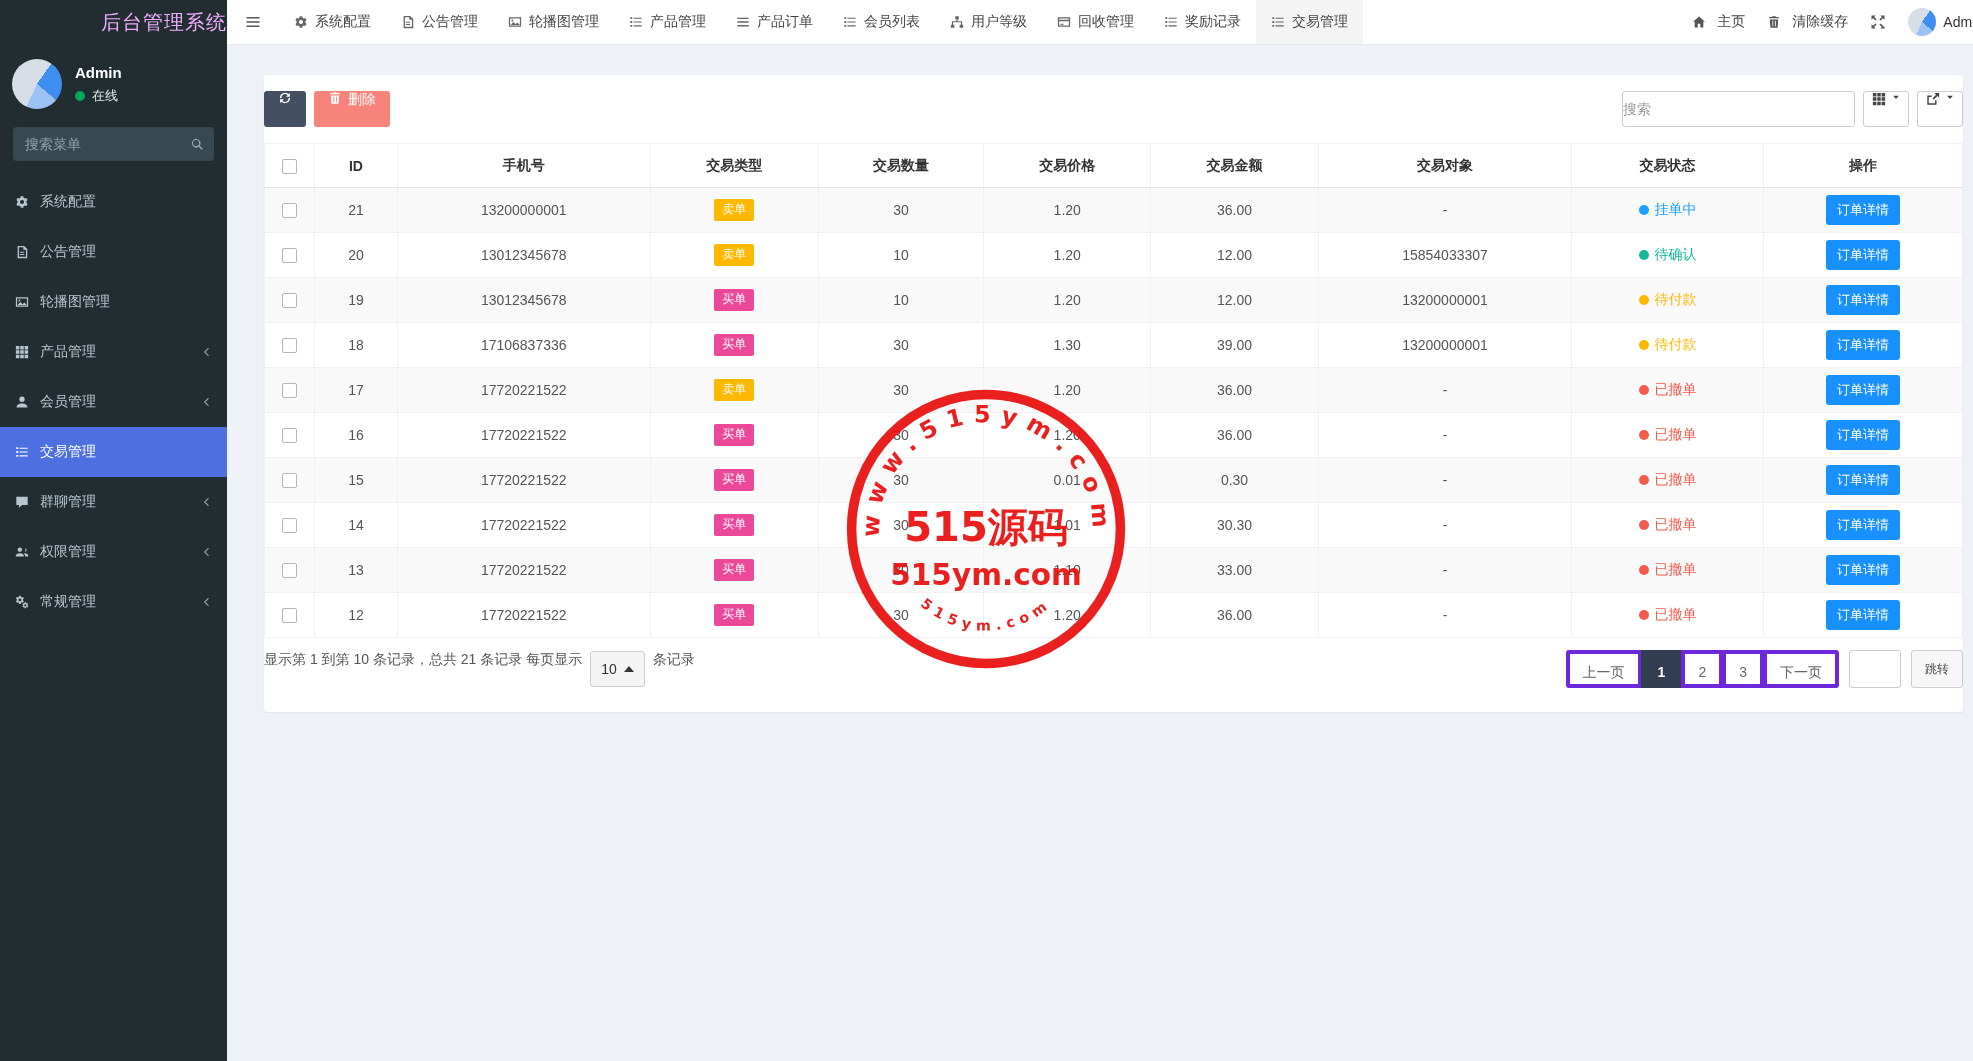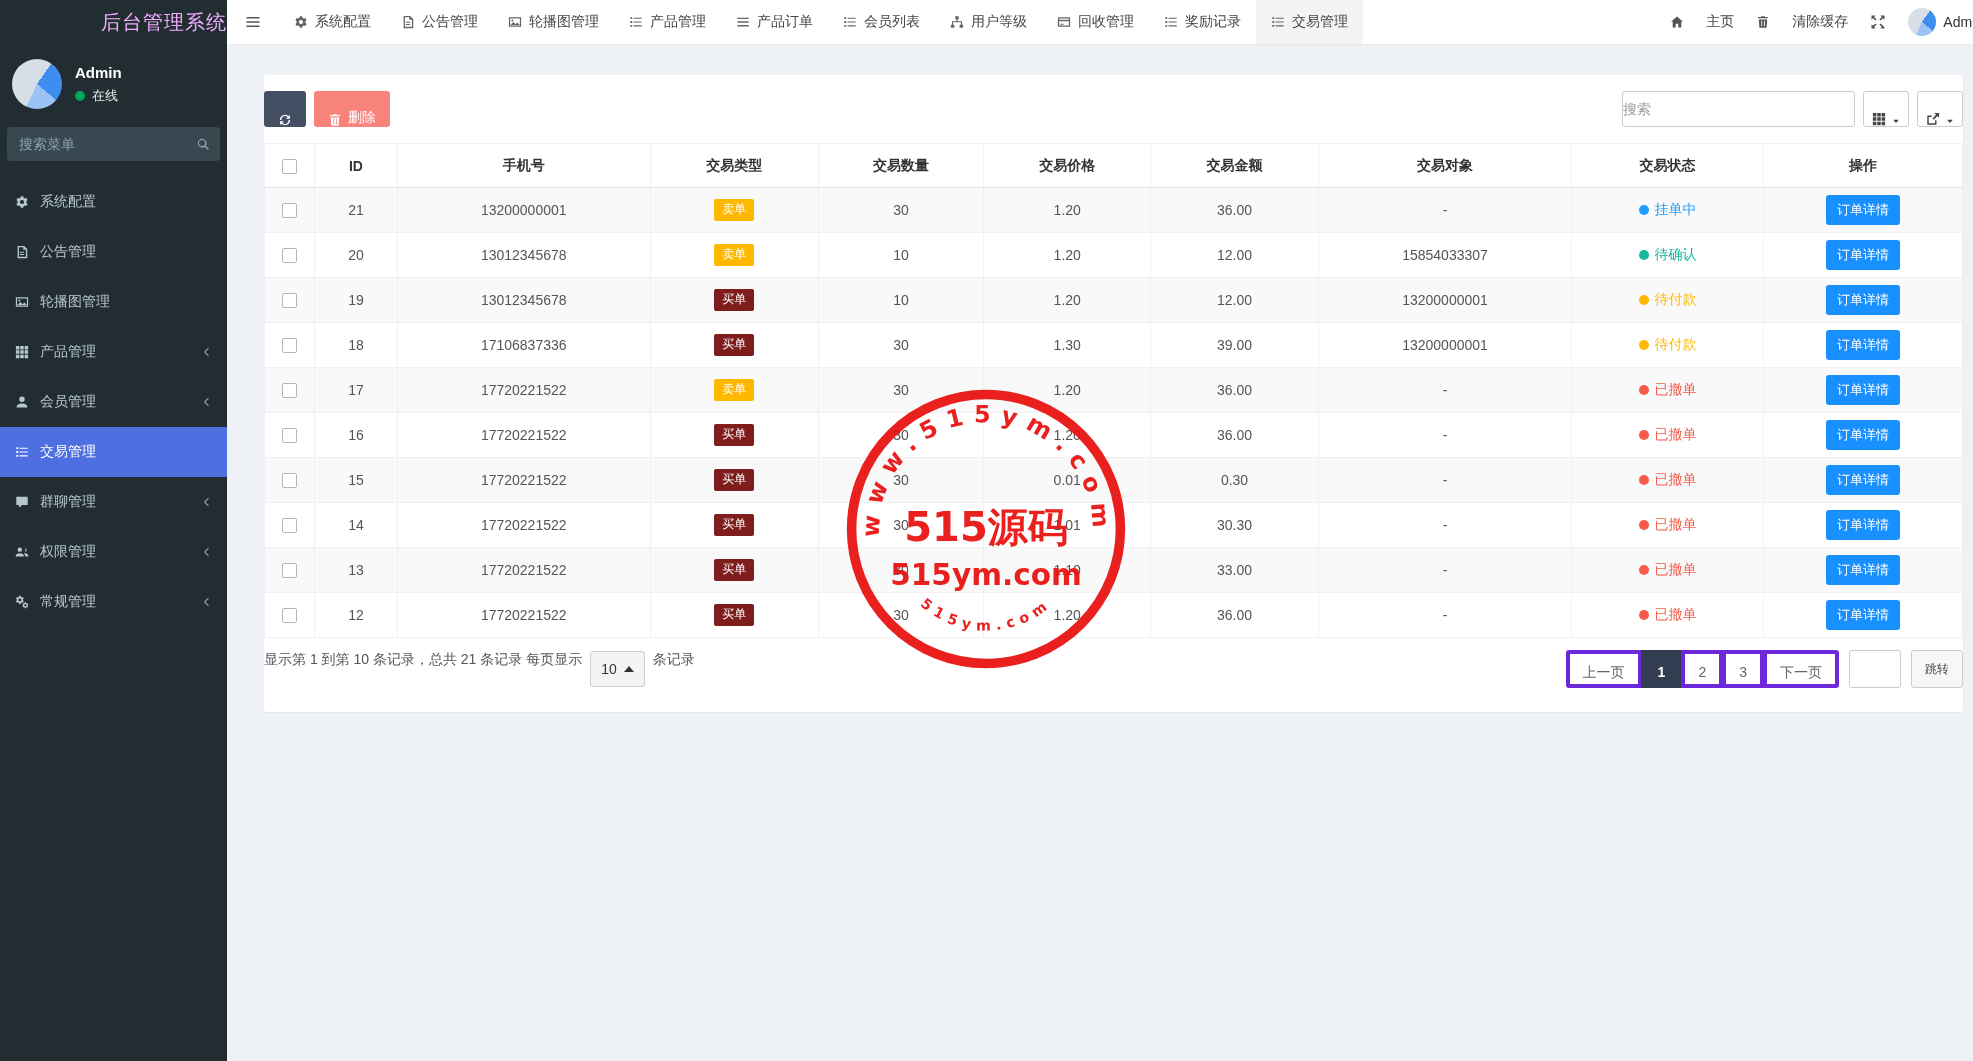--- a/index.html
+++ b/index.html
@@ -10,65 +10,65 @@
 
   
   .sidebar{width:227px;flex:none;background:#222d32;color:#b8c7ce;display:flex;flex-direction:column}
   .logo{height:45px;line-height:45px;text-align:right;color:#f0abfc;font-size:20px;font-weight:400;letter-spacing:1px;cursor:pointer}
   .user-panel{display:flex;align-items:center;gap:13px;padding:14px 12px 12px}
   .avatar{width:50px;height:50px;border-radius:50%;background:conic-gradient(from 205deg,#d8dee6 0 190deg,#3e8ef0 190deg 285deg,#9cc3f5 285deg 360deg);flex:none}
   .avatar.sm{width:28px;height:28px}
   .user-name{color:#fff;font-weight:bold;font-size:15px;margin-bottom:6px}
   .user-status{display:flex;align-items:center;gap:7px;font-size:13px;color:#e4e9ec}
   .status-dot{width:10px;height:10px;border-radius:50%;background:#00a65a}
-  .sidebar-search{margin:6px 7px 16px;position:relative}
+  .sidebar-search{margin:6px 13px 16px;position:relative}
   .sidebar-search input{width:100%;height:34px;border:none;border-radius:4px;background:#374850;color:#ccc;padding:0 34px 0 12px;font-size:14px;outline:none;font-family:inherit}
   .sidebar-search input::placeholder{color:#90a2ab}
   .sidebar-search .ic{position:absolute;right:10px;top:10px;color:#90a2ab}
   .snav{display:flex;flex-direction:column}
   .snav-item{height:50px;display:flex;align-items:center;gap:11px;padding:0 15px;font-size:14px;cursor:pointer}
   .snav-item .chev{margin-left:auto;width:12px;height:12px;color:#8ea1aa}
   .snav-item.active{background:#4d6fe0;color:#fff}
 
   
   .main{flex:1;display:flex;flex-direction:column;min-width:0}
   .topbar{height:45px;background:#fff;border-bottom:1px solid #e8e8e8;display:flex;align-items:stretch}
   .burger{display:flex;align-items:center;padding:0 18px;color:#555;cursor:pointer}
   .tabs{display:flex;align-items:stretch}
   .tab{display:flex;align-items:center;gap:7px;padding:0 15px;color:#444;cursor:pointer;white-space:nowrap}
   .tab .ic{color:#666}
   .tab.active{background:#f4f4f4}
   .topbar-right{margin-left:auto;display:flex;align-items:center;gap:22px;margin-right:-10px}
-  .tb-link{display:flex;align-items:center;gap:22px;color:#444;cursor:pointer;white-space:nowrap}
+  .tb-link{display:flex;align-items:center;gap:11px;color:#444;cursor:pointer;white-space:nowrap}
   .tb-link .ic{color:#555}
   .tb-user{display:flex;align-items:center;gap:7px;cursor:pointer;color:#333}
 
   .content{flex:1;padding:30px 10px 24px 37px}
   .panel{background:#fff;border-radius:3px;padding:16px 0 24px;box-shadow:0 1px 2px rgba(0,0,0,.06)}
 
   
   .toolbar{display:flex;align-items:center;margin-bottom:16px}
-  .btn{border:none;border-radius:3px;height:36px;display:inline-flex;align-items:flex-end;justify-content:center;gap:6px;cursor:pointer;font-size:14px;font-family:inherit}
+  .btn{border:none;border-radius:3px;height:36px;display:inline-flex;align-items:flex-start;justify-content:center;gap:6px;cursor:pointer;font-size:14px;font-family:inherit}
   .btn-refresh{width:42px;background:#454f63;color:#fff}
   .btn-del{padding:0 14px;background:#f8837b;color:#fff}
   .toolbar-right{margin-left:auto;display:flex;align-items:center;gap:8px}
   .tb-search{width:233px;height:36px;border:1px solid #ccc;border-radius:3px;padding:0 0;font-size:14px;color:#333;outline:none;font-family:inherit}
   .tb-search::placeholder{color:#999}
   .btn-ghost{width:46px;background:#fff;border:1px solid #ccc;color:#444;gap:5px}
   .btn-ghost .caret{width:10px;height:10px}
 
   
   table{width:100%;border-collapse:collapse;table-layout:fixed}
   th,td{border:1px solid #f1f1f1;text-align:center;height:45px;font-size:14px;color:#555;overflow:hidden;white-space:nowrap}
   thead th{color:#333;font-weight:bold;border-bottom:1px solid #e3e3e3;background:#fff;height:44px}
   tbody tr:nth-child(odd){background:#f9f9f9}
   .w-cb{width:50px}.w-id{width:82px}.w-ph{width:252px}.w-ty{width:167px}.w-qt{width:165px}.w-pr{width:166px}.w-am{width:167px}.w-tg{width:252px}.w-st{width:191px}.w-op{width:198px}
   input[type=checkbox]{appearance:none;width:15px;height:15px;border:1px solid #b5b5b5;border-radius:2px;background:#fff;cursor:pointer;vertical-align:middle}
   .badge{display:inline-block;padding:3px 8px;border-radius:2px;color:#fff;font-size:12px;line-height:1.3}
-  .b-blue{background:#7f1d1d}.b-orange{background:#ffb800}
+  .b-blue{background:#ec4899}.b-orange{background:#ffb800}
   .status{display:inline-flex;align-items:center;gap:6px;font-size:14px}
   .status .dot{width:10px;height:10px;border-radius:50%;background:currentColor}
   .status em{font-style:normal}
   .c-blue{color:#1e9fff}.c-teal{color:#17b79c}.c-orange{color:#ffb800}.c-red{color:#f45b4b}
   .btn-detail{border:none;border-radius:3px;background:#1890ff;color:#fff;padding:6px 11px;font-size:13px;cursor:pointer;font-family:inherit}
 
   
   .tfoot{display:flex;align-items:center;margin-top:12px;color:#555}
   .summary{display:flex;gap:8px}
   .pagesize{display:inline-flex;align-items:center;gap:7px;height:36px;padding:0 10px;border:1px solid #ccc;border-radius:3px;background:#f4f4f4;cursor:pointer;color:#333}

